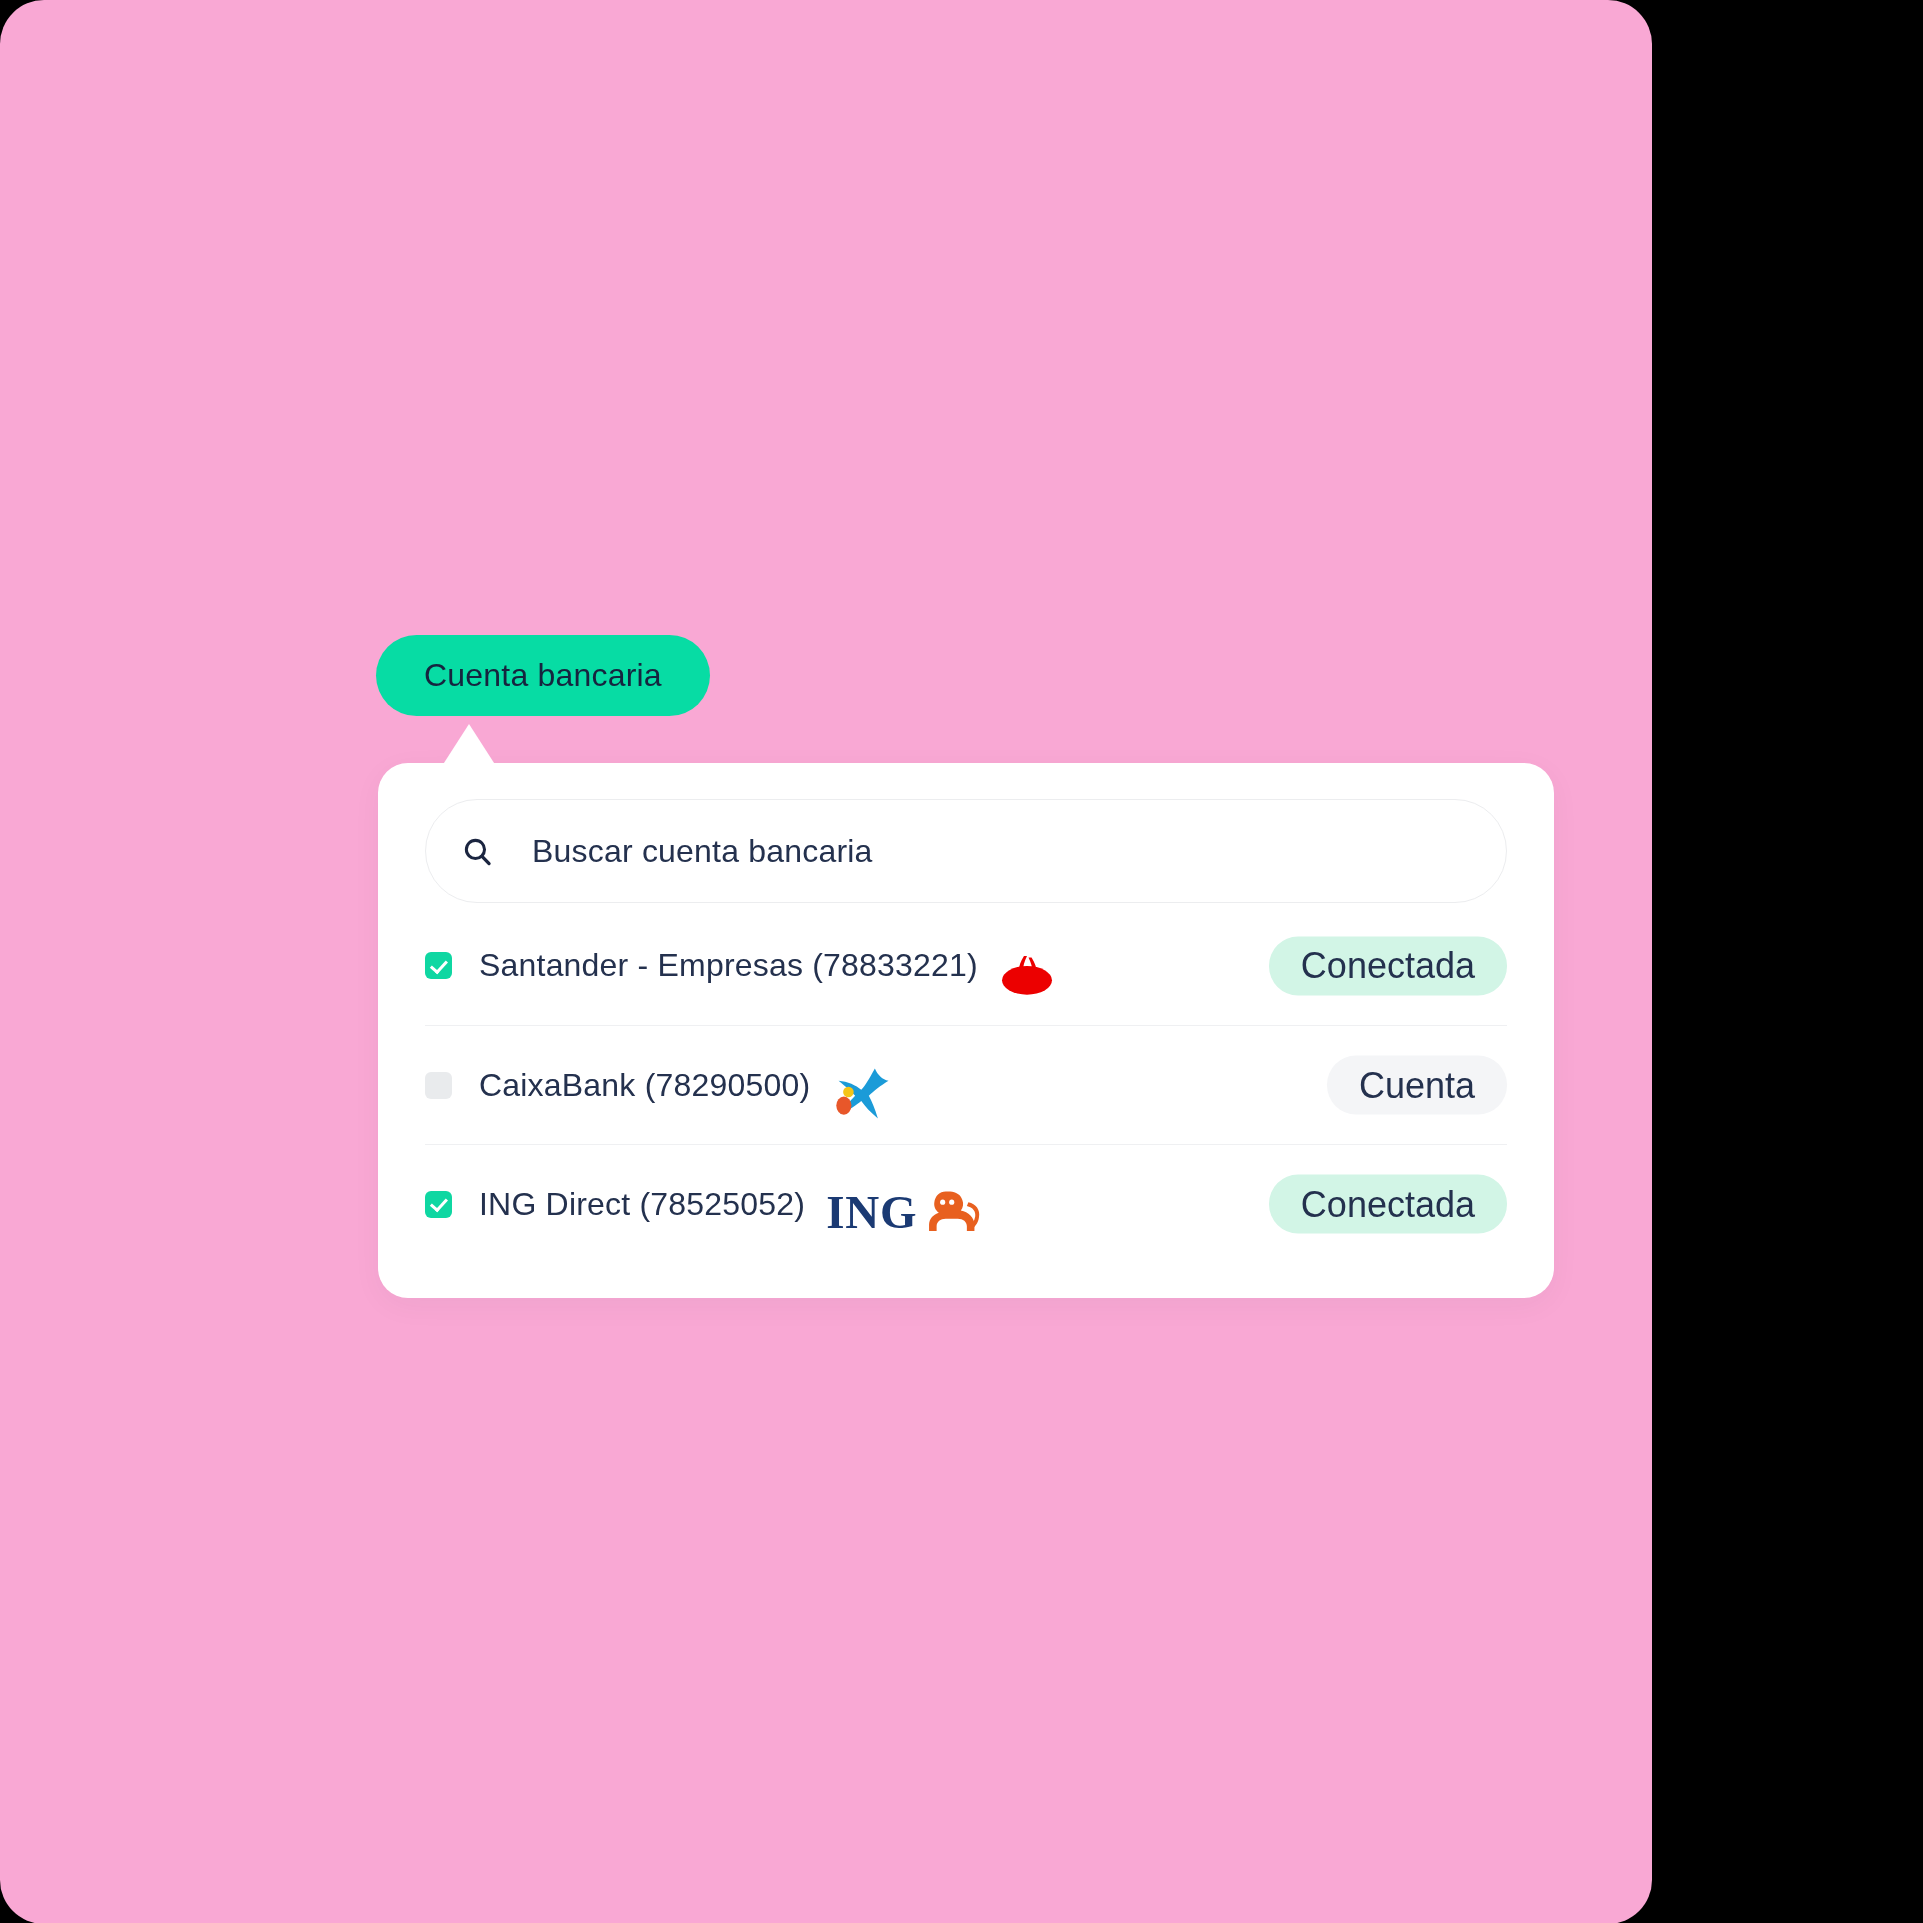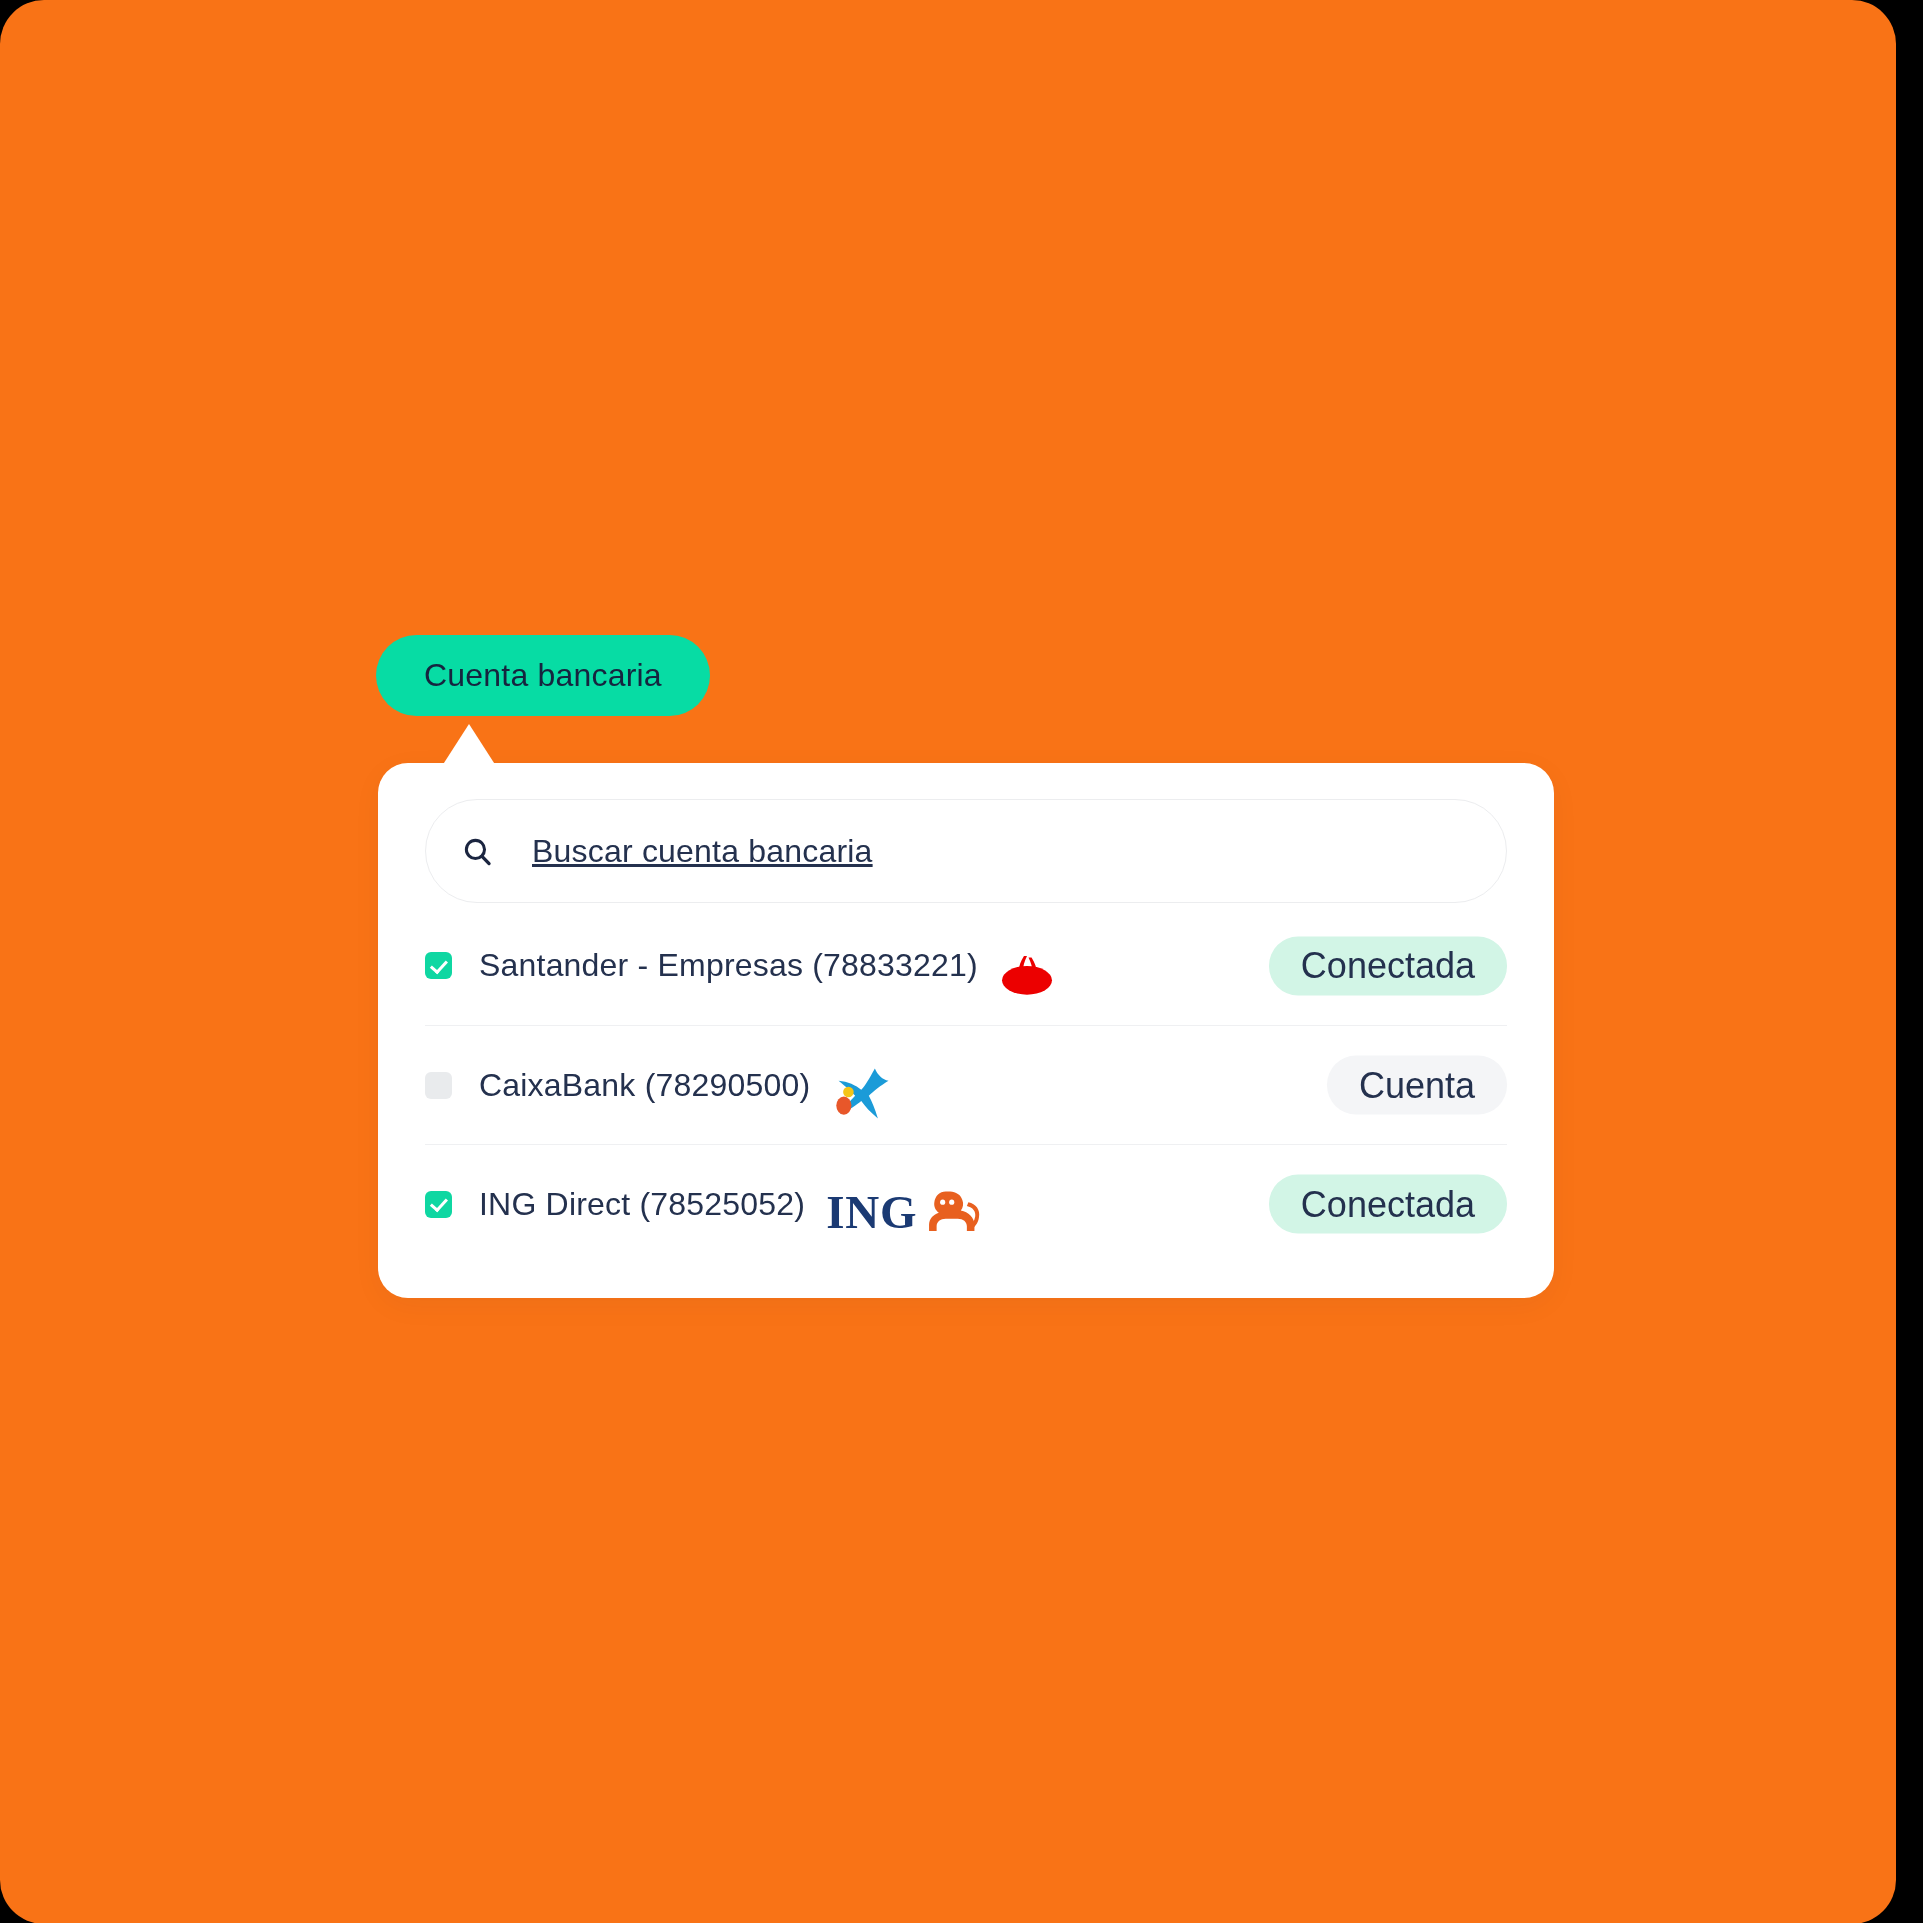--- a/index.html
+++ b/index.html
@@ -9,25 +9,26 @@
   }
   body {
     width: 1924px;
     height: 1924px;
     font-family: "Liberation Sans", sans-serif;
     -webkit-font-smoothing: antialiased;
   }
 
   #screen {
     position: relative;
-    width: 1896px;
+    width: 1632px;
     height: 1924px;
-    background: #f97316;
+    background: #f9a8d4;
     border-radius: 44px;
     overflow: hidden;
+    padding-left: 20px;
   }
 
   
   #pill {
     position: absolute;
     left: 376px;
     top: 635px;
     height: 81px;
     padding: 0 48px;
     display: flex;
@@ -90,21 +91,20 @@
     height: 33px;
     flex: 0 0 33px;
     display: block;
     margin-right: 38px;
   }
   #search-field .search-placeholder {
     font-size: 32px;
     color: #24314E;
     letter-spacing: 0.2px;
     white-space: nowrap;
-    text-decoration: underline;
   }
 
   
   .row {
     position: relative;
     height: 119px;
     display: flex;
     align-items: center;
     box-sizing: border-box;
   }

